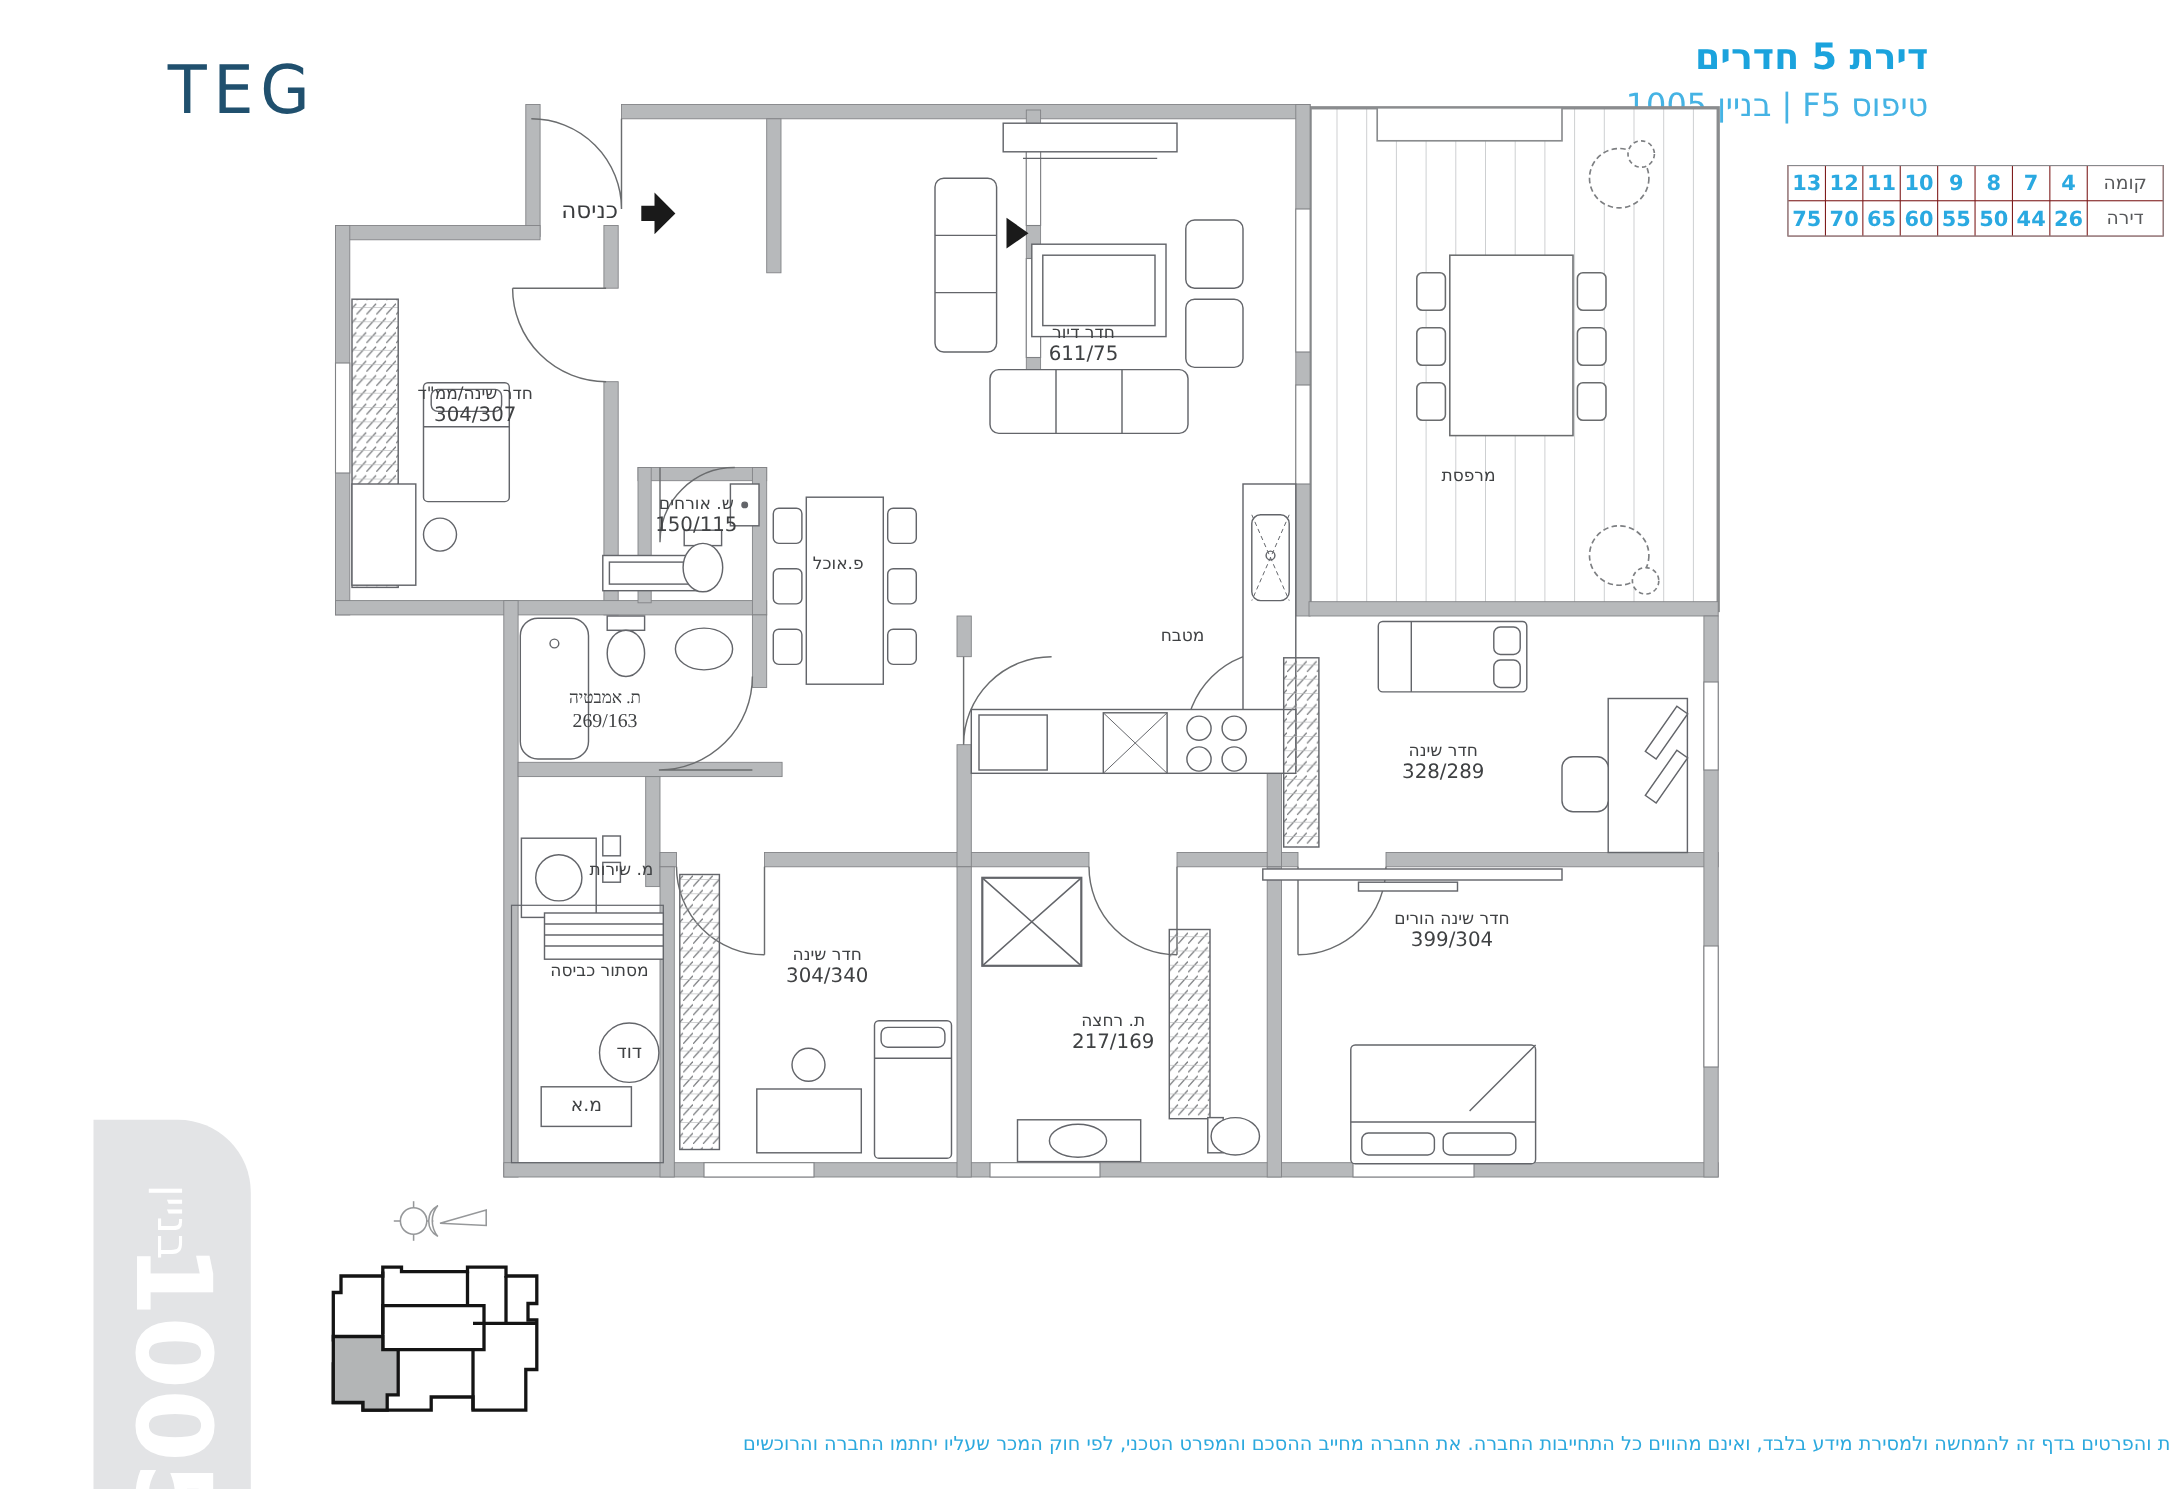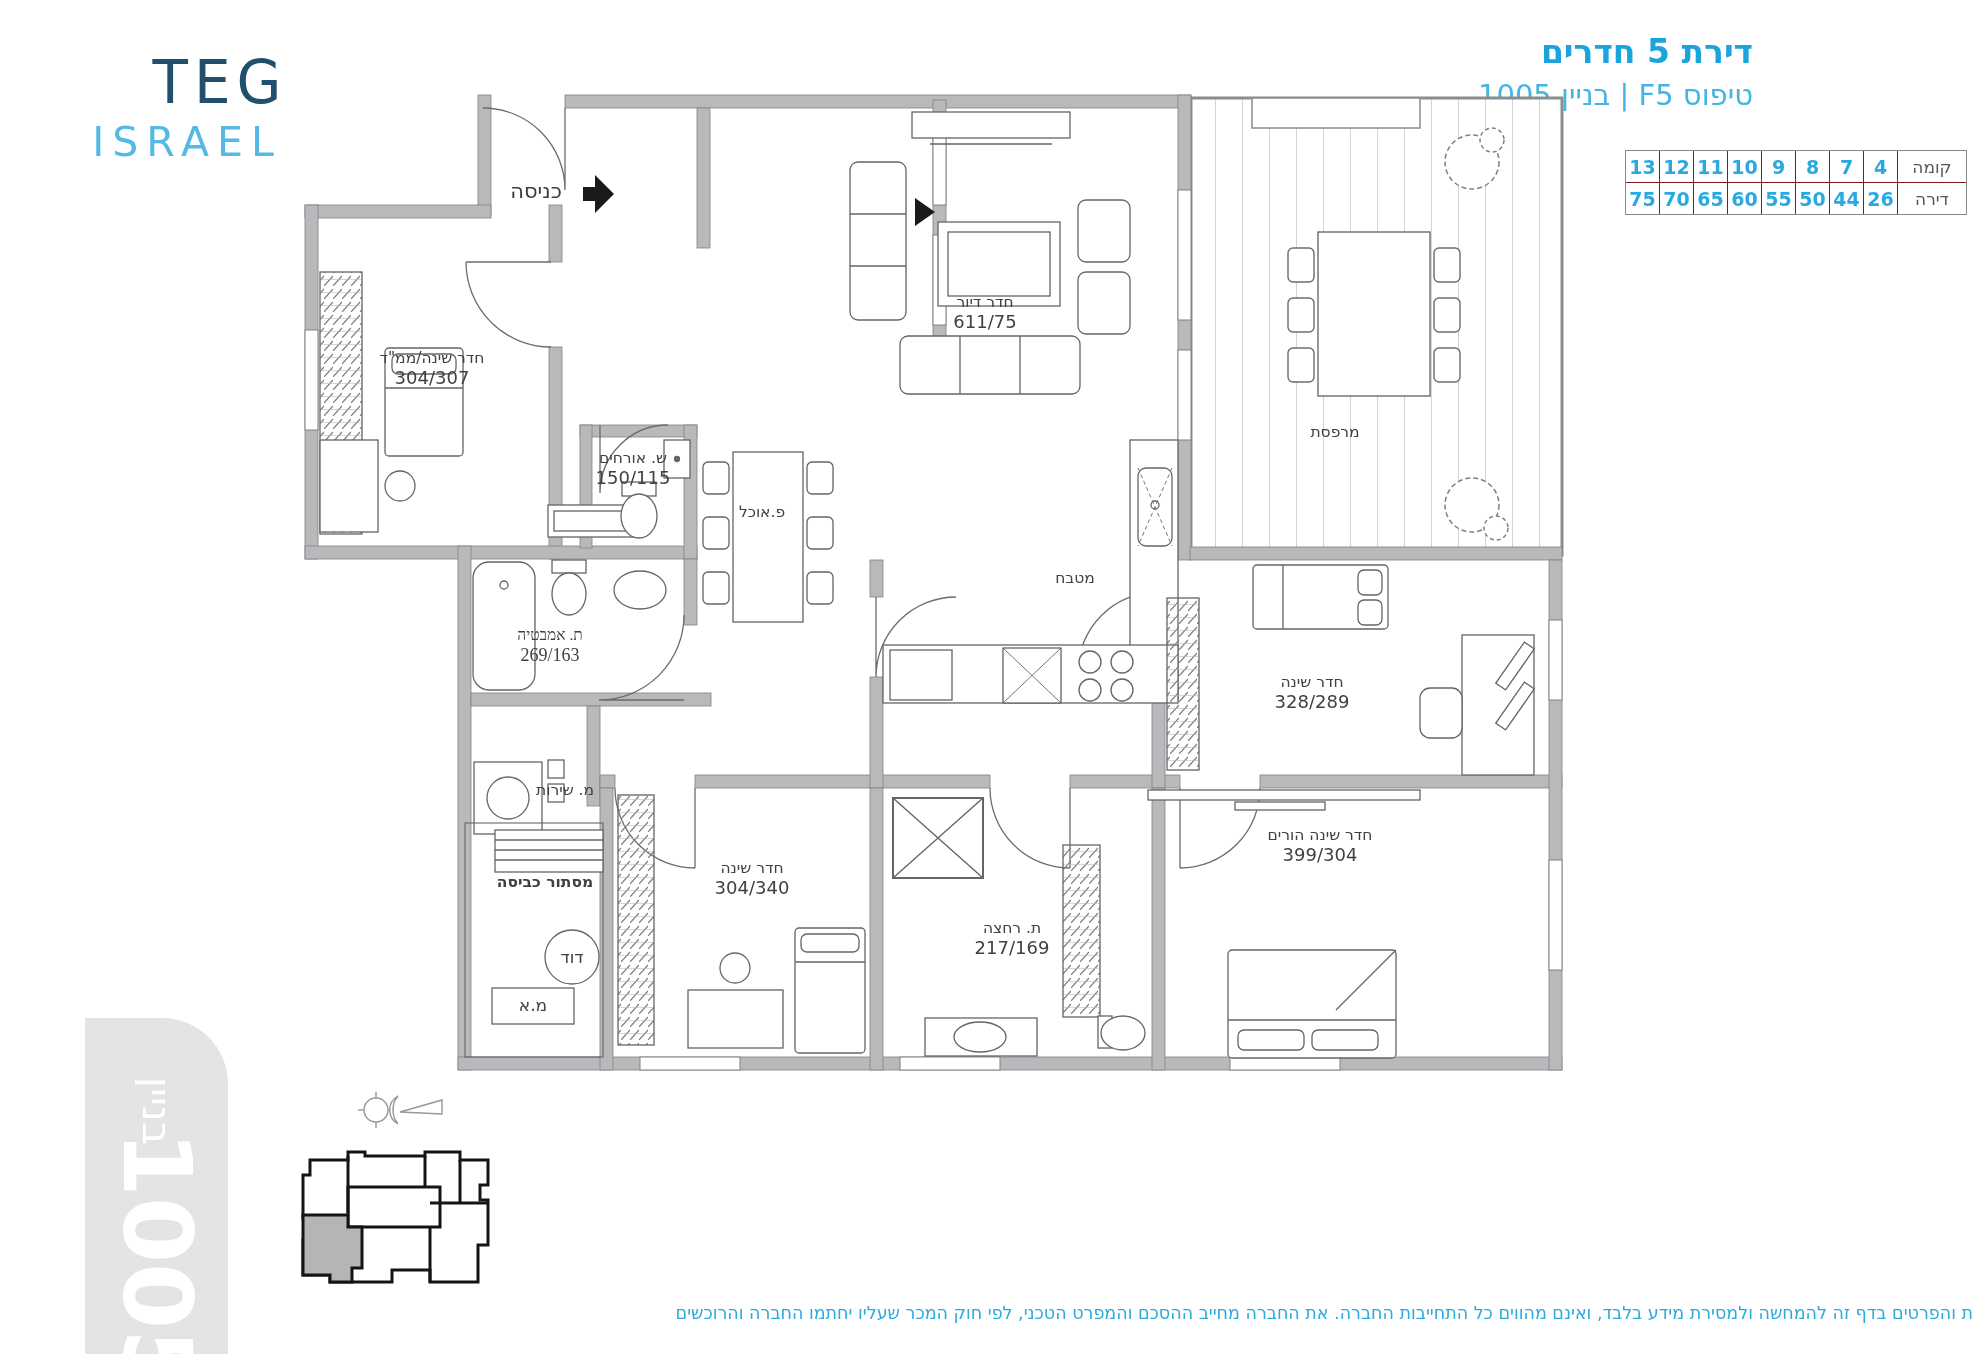--- a/index.html
+++ b/index.html
@@ -43,21 +43,20 @@
   svg.plan{position:absolute;left:0;top:0;}
   .wall{fill:#b7b9bb;stroke:#808285;stroke-width:0.8;}
   .win{fill:#ffffff;stroke:#808285;stroke-width:1;}
 </style>
 </head>
 <body>
 
 <div class="canvas">
 
   <div class="logo-teg">TEG</div>
-  <div class="logo-israel">ISRAEL</div>
 
   <div class="title">דירת 5 חדרים</div>
   <div class="subtitle">טיפוס F5 | בניין 1005</div>
 
   <div class="units-table">
     <div class="cell num">13</div>
     <div class="cell num">12</div>
     <div class="cell num">11</div>
     <div class="cell num">10</div>
     <div class="cell num">9</div>
@@ -370,21 +369,21 @@
   <div class="lbl" style="left:1235px;top:422px;width:200px;">
     <span>מרפסת</span>
   </div>
   <div class="lbl" style="left:450px;top:625px;width:200px;font-family:Liberation Serif, serif;">
     <span>ת. אמבטיה</span>
     <span class="dims">269/163</span>
   </div>
   <div class="lbl" style="left:500px;top:780px;width:130px;">
     <span>מ. שירות</span>
   </div>
-  <div class="lbl" style="left:465px;top:872px;width:160px;font-weight:bold;">
+  <div class="lbl" style="left:465px;top:872px;width:160px;">
     <span>מסתור כביסה</span>
   </div>
   <div class="lbl small-lbl" style="left:542px;top:950px;width:60px;">
     <span>דוד</span>
   </div>
   <div class="lbl small-lbl" style="left:503px;top:998px;width:60px;">
     <span>מ.א</span>
   </div>
   <div class="lbl" style="left:652px;top:858px;width:200px;">
     <span>חדר שינה</span>

